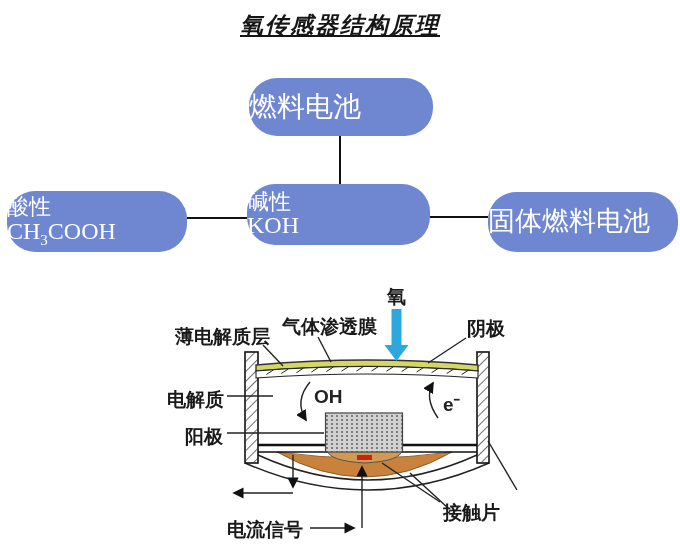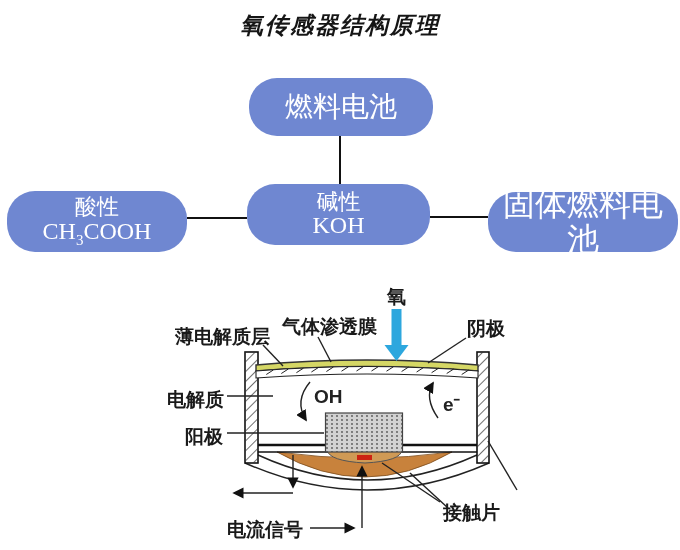--- a/index.html
+++ b/index.html
@@ -1,28 +1,28 @@
 <!DOCTYPE html>
 <html><head>
 <meta charset="utf-8">
 <style>
   html,body{margin:0;padding:0;background:#fff;}
   #stage{position:relative;width:680px;height:550px;background:#fff;overflow:hidden;
          font-family:"Liberation Sans",sans-serif;}
   
   #title{position:absolute;left:0;top:10px;width:680px;text-align:center;
-         font-size:23px;font-weight:bold;font-style:italic;letter-spacing:2px;color:#151515;}
+         font-size:23px;font-weight:bold;font-style:italic;letter-spacing:2px;color:#151515;text-decoration:underline;}
   
   .fbox{position:absolute;background:#6f87d1;border-radius:28px;color:#fff;
-        display:flex;flex-direction:column;align-items:center;justify-content:center;
+        display:flex;flex-direction:column;align-items:flex-start;justify-content:center;
         font-family:"Liberation Serif",serif;line-height:1.08;text-align:center;}
   #box-root{left:249px;top:78px;width:184px;height:58px;font-size:28px;}
   #box-left{left:7px;top:191px;width:180px;height:61px;}
   #box-mid{left:247px;top:184px;width:183px;height:61px;}
-  #box-right{left:488px;top:192px;width:190px;height:60px;font-size:32px;}
+  #box-right{left:488px;top:192px;width:190px;height:60px;font-size:27px;}
   .fbox .l1{font-size:22px;}
   .fbox .l2{font-size:24px;}
   .fbox sub{font-size:15px;}
   .conn{position:absolute;background:#111;}
   #conn-v{left:339px;top:136px;width:2px;height:56px;}
   #conn-l{left:187px;top:217px;width:60px;height:2px;}
   #conn-r{left:430px;top:216px;width:58px;height:2px;}
   
   #diag{position:absolute;left:0;top:270px;width:680px;height:280px;}
   .dlabel{font-family:"Liberation Sans",sans-serif;font-size:19px;font-weight:600;fill:#1a1a1a;}

